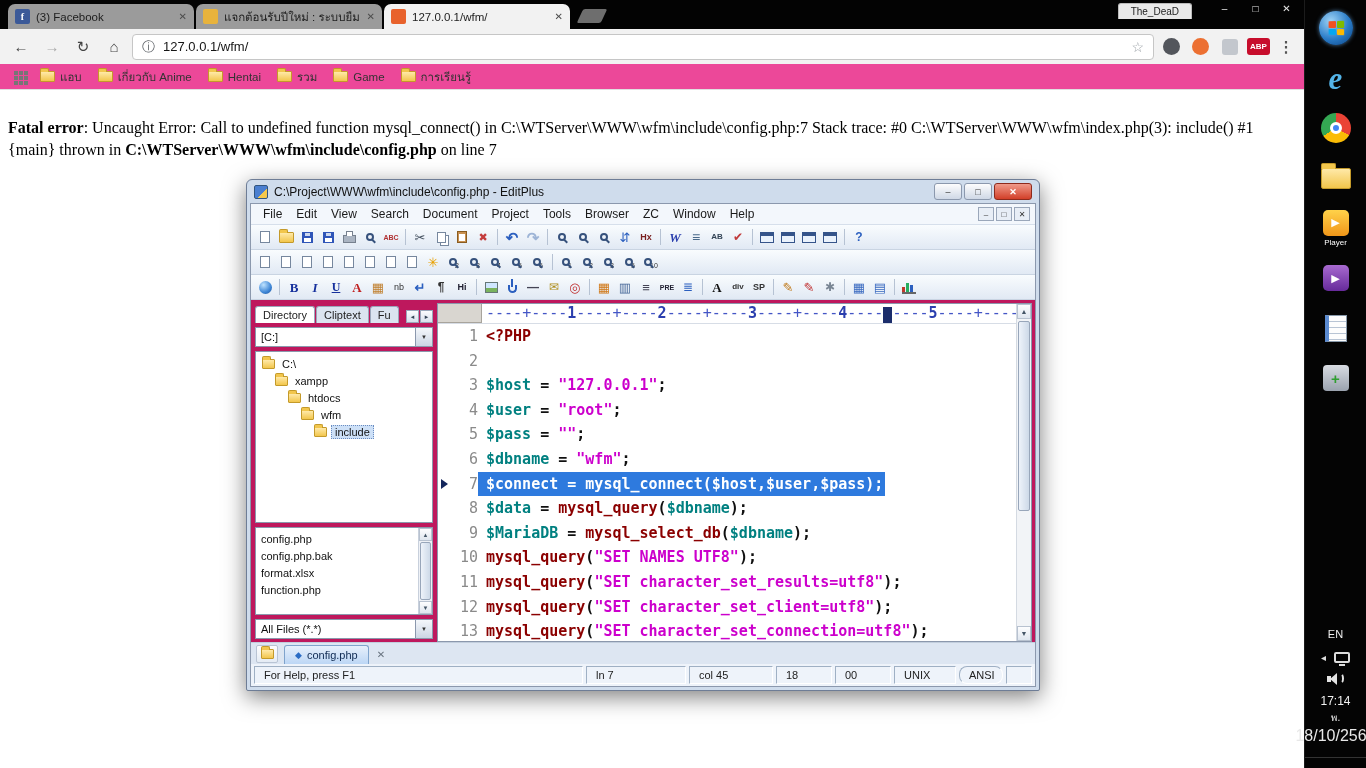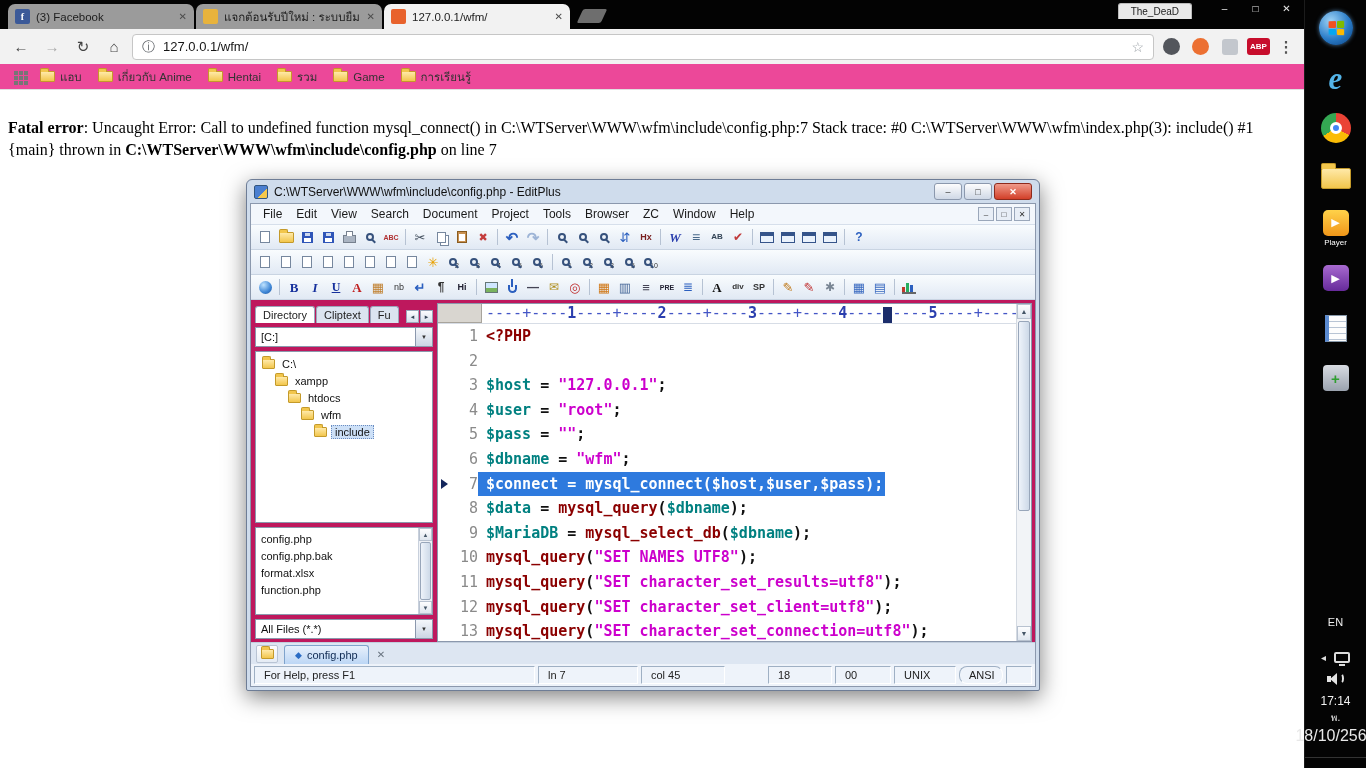--- a/index.html
+++ b/index.html
@@ -150,21 +150,21 @@
 .flag i{border-radius:1px;display:block}
 .f0{background:#f25022}.f1{background:#7fba00}.f2{background:#05a6f0}.f3{background:#ffb900}
 .ie-e{font-family:"Liberation Serif",serif;font-size:31px;font-weight:bold;font-style:italic;color:#53b4e8;line-height:1}
 .chromeico{width:30px;height:30px;border-radius:50%;background:conic-gradient(#ea4335 0 33%,#fbbc05 0 66%,#34a853 0 100%);display:flex;align-items:center;justify-content:center}
 .chrome-hub{width:12px;height:12px;border-radius:50%;background:#4285f4;border:3px solid #fff}
 .player-sq{width:26px;height:26px;border-radius:5px;background:linear-gradient(#ffd24a,#f09619);color:#fff;display:flex;align-items:center;justify-content:center;font-size:11px}
 .purple-sq{width:26px;height:26px;border-radius:5px;background:linear-gradient(#a86ad0,#662a9a);color:#fff;display:flex;align-items:center;justify-content:center;font-size:11px}
 .notepad-ico{width:22px;height:27px;background:repeating-linear-gradient(#fdfdfd 0 5px,#b8c4d4 5px 6px);border:1px solid #89a;border-left:4px solid #5a8ad0}
 .gray-sq{width:26px;height:26px;border-radius:4px;background:linear-gradient(#d8dce2,#9aa2ae);color:#2f9e2f;font-weight:bold;font-size:15px;display:flex;align-items:center;justify-content:center}
 .tb-bottom{margin-top:auto;display:flex;flex-direction:column;align-items:center;width:100%}
-.tb-lang{font-size:11px;color:#eee;margin-bottom:24px}
+.tb-lang{font-size:11px;color:#eee;margin-bottom:12px}
 .tray-row{display:flex;align-items:center;gap:8px;margin-bottom:9px}
 .tray-chevron{font-size:10px;color:#ddd}
 .tray-display{width:16px;height:11px;border:2px solid #ddd;border-radius:2px;position:relative}
 .tray-display::after{content:"";position:absolute;left:3px;bottom:-5px;width:6px;height:2px;background:#ddd}
 .tray-speaker{position:relative;width:18px;height:13px;display:inline-block}
 .tray-speaker::before{content:"";position:absolute;left:0;top:4px;width:4px;height:6px;background:#e4e4e4}
 .tray-speaker::after{content:"";position:absolute;left:3px;top:1px;border:6px solid transparent;border-right:7px solid #e4e4e4;border-left:none}
 .sp-wave{position:absolute;right:1px;top:1px;width:7px;height:11px;border:2px solid transparent;border-right-color:#e4e4e4;border-radius:50%}
 .tb-time{font-size:12px;color:#f0f0f0}
 .tb-day{font-size:10px;color:#e8e8e8;margin-top:2px}
@@ -259,21 +259,21 @@
         </div>
     </div>
     <div class="pagearea">
       <p class="error-text"><span class="err-b">Fatal error</span><span class="err">: Uncaught Error: Call to undefined function mysql_connect() in C:\WTServer\WWW\wfm\include\config.php:7 Stack trace: #0 C:\WTServer\WWW\wfm\index.php(3): include() #1 {main} thrown in </span><span class="err-b">C:\WTServer\WWW\wfm\include\config.php</span><span class="err"> on line 7</span></p>
     </div>
   </div>
 
   <div class="ep">
     <div class="ep-title">
       <span class="ep-appicon"></span>
-      <span class="ep-title-text">C:\WTServer\WWW\wfm\include\config.php - EditPlus</span>
+      <span class="ep-title-text">C:\Project\WWW\wfm\include\config.php - EditPlus</span>
       <span class="ep-controls">
           <span class="ep-cbtn">–</span>
           <span class="ep-cbtn">□</span>
           <span class="ep-cbtn close">✕</span>
         </span>
     </div>
     <div class="ep-body">
       <div class="ep-menubar">
         <span class="ep-menus">
             <span class="ep-menu">File</span>
@@ -644,21 +644,21 @@
         <span class="dtab">
           <span class="dia">◆</span>
           <span>config.php</span>
         </span>
         <span class="dt-close">✕</span>
       </div>
       <div class="statusbar">
           <div class="seg" style="flex: 1 1 0%;">For Help, press F1</div>
           <div class="seg" style="width: 100px;">ln 7</div>
           <div class="seg" style="width: 84px;">col 45</div>
-          <div class="seg" style="width: 64px; margin-left: 40px;">18</div>
+          <div class="seg" style="width: 56px;">18</div>
           <div class="seg" style="width: 56px;">00</div>
           <div class="seg" style="width: 62px;">UNIX</div>
           <div class="seg" style="width: 44px; border-radius: 8px;">ANSI</div>
           <div class="seg" style="width: 26px;"></div>
         </div>
     </div>
   </div>
 
   <div class="taskbar">
     <div class="tb-apps">

